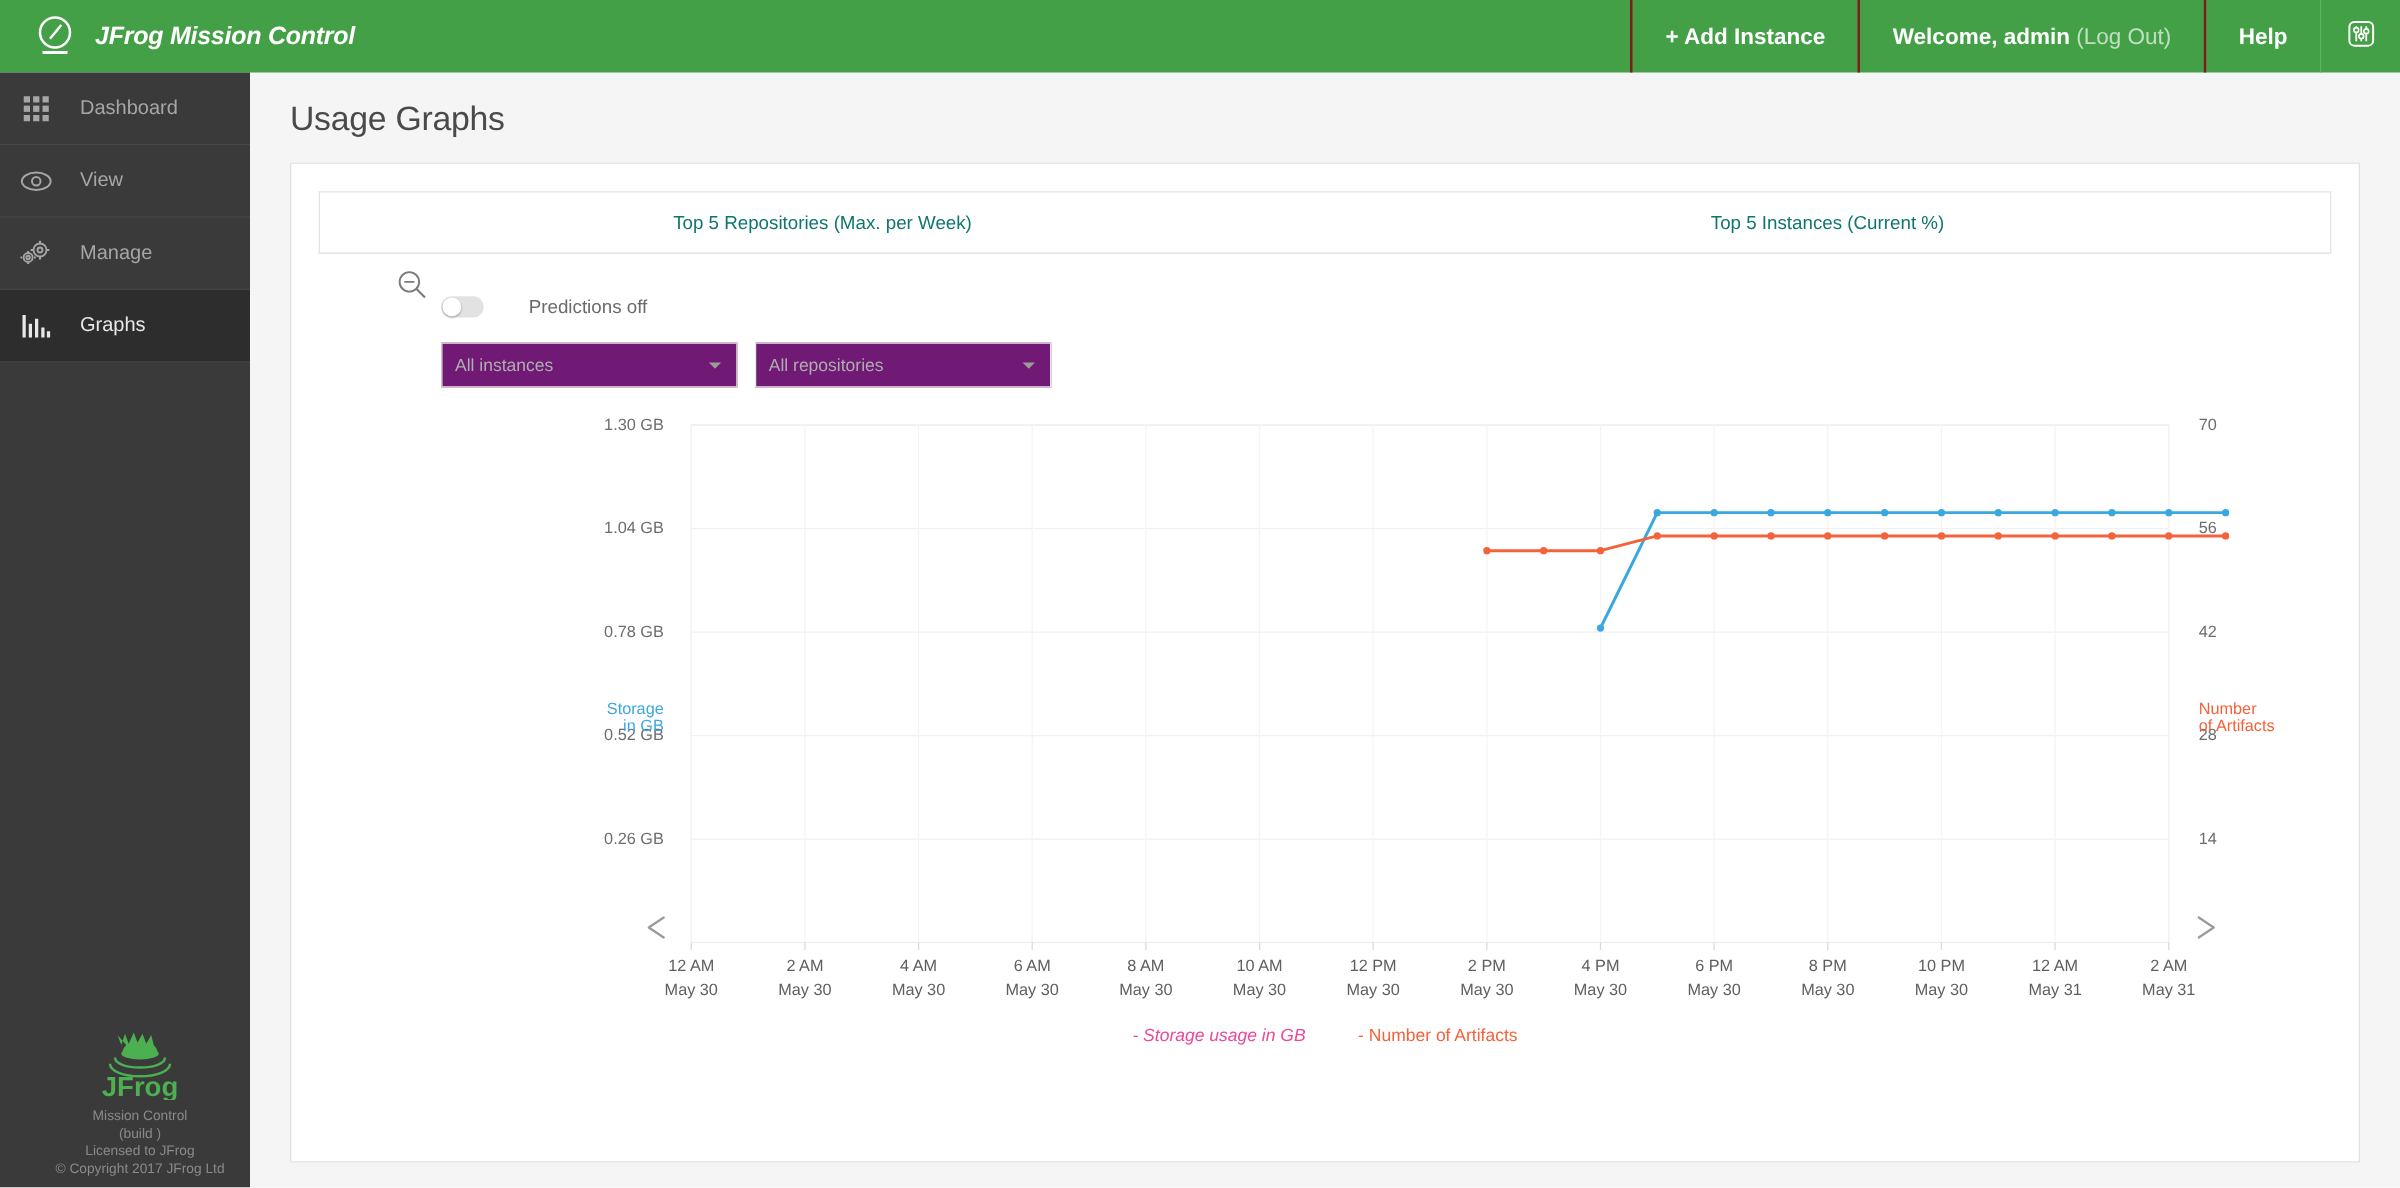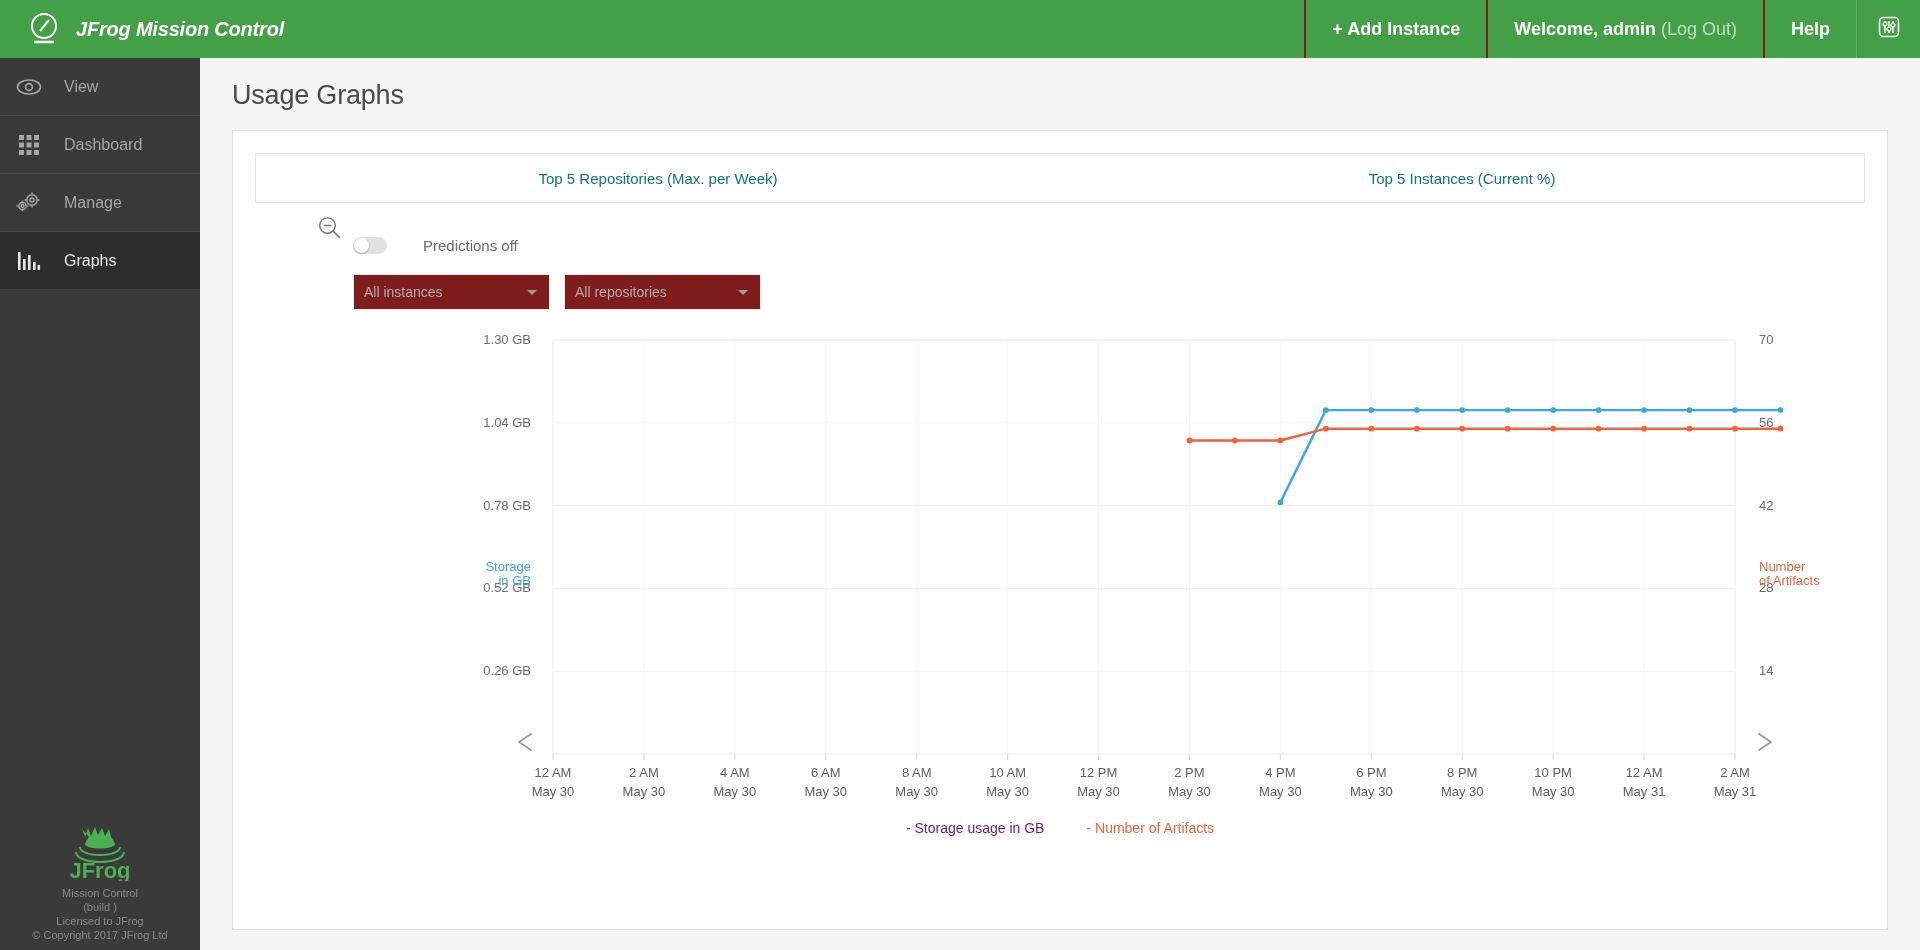--- a/index.html
+++ b/index.html
@@ -53,21 +53,21 @@
     height: 58px; padding-left: 12px;
     border-bottom: 1px solid #464646;
     color: #a6a6a6; font-size: 16px; cursor: pointer;
   }
   .side-item.active { background: #2d2d2d; color: #e8e8e8; }
   .side-icon {
     width: 34px; height: 30px; flex: 0 0 34px;
     display: flex; align-items: center; justify-content: center;
   }
   .sidebar-footer {
-    position: absolute; bottom: 8px; left: 0; width: 200px;
+    position: absolute; bottom: 8px; left: 12px; width: 200px;
     text-align: center; color: #8a8a8a; font-size: 11px; line-height: 14px;
   }
   .sidebar-footer .jfrog-mark { margin-bottom: 2px; }
 
   
   .main { position: absolute; top: 58px; left: 200px; width: 1720px; height: 892px; }
   .page-title {
     font-size: 27px; color: #4a4a4a; font-weight: normal;
     padding: 22px 0 0 32px; letter-spacing: -0.2px;
   }
@@ -108,41 +108,41 @@
   }
   .toggle .knob {
     position: absolute; top: 1px; left: 1px;
     width: 15px; height: 15px; border-radius: 50%;
     background: #ffffff; box-shadow: 0 1px 2px rgba(0,0,0,.3);
   }
   .toggle-label { font-size: 15px; color: #6b6b6b; margin-left: 24px; }
 
   .selects { display: flex; gap: 14px; margin-top: 20px; }
   .select {
-    width: 197px; height: 36px; border: 1px solid #e6e6e6;
-    background: #7f1d1d; display: flex; align-items: center;
+    width: 237px; height: 36px; border: 1px solid #e6e6e6;
+    background: #701a75; display: flex; align-items: center;
     padding: 0 10px; cursor: pointer; position: relative;
   }
   .select span { font-size: 14px; color: #aeaeae; }
   .select .caret {
     position: absolute; right: 12px; top: 50%; margin-top: -2px;
     width: 0; height: 0;
     border-left: 5px solid transparent; border-right: 5px solid transparent;
     border-top: 5px solid #9b9b9b;
   }
 
   .chart-wrap { position: relative; margin-top: 12px; height: 530px; text-align: center; }
   .chart-svg { display: block; }
 
   .legend {
     position: absolute; left: 0; width: 100%;
     top: 498px; display: flex; justify-content: center; gap: 42px;
     font-size: 14px;
   }
-  .legend-storage { color: #701a75; }
+  .legend-storage { color: #ec4899; font-style: italic; }
   .legend-artifacts { color: #f4623a; }
 </style>
 </head>
 <body>
 
 <div id="app">
 
   <div class="topbar">
     <div class="brand">
       <span class="brand-logo">
@@ -178,48 +178,48 @@
             <circle cx="8" cy="9" r="1.9" fill="#43a047" stroke="#fff" stroke-width="1.3"></circle>
             <circle cx="12" cy="14" r="1.9" fill="#43a047" stroke="#fff" stroke-width="1.3"></circle>
             <circle cx="16" cy="10" r="1.9" fill="#43a047" stroke="#fff" stroke-width="1.3"></circle>
           </svg>
         </span>
       </div>
     </div>
   </div>
 
   <div class="sidebar">
-
-    <div class="side-item">
-      <span class="side-icon">
-        <svg width="26" height="18" viewBox="0 0 26 18">
-          <ellipse cx="13" cy="9" rx="11.5" ry="7" fill="none" stroke="#a6a6a6" stroke-width="1.6"></ellipse>
-          <circle cx="13" cy="9" r="3.4" fill="none" stroke="#a6a6a6" stroke-width="1.6"></circle>
-        </svg>
-      </span>
-      <span>View</span>
-    </div>
 
     <div class="side-item">
       <span class="side-icon">
         <svg width="22" height="22" viewBox="0 0 22 22">
           <g fill="#a6a6a6">
             <rect x="1" y="1" width="5" height="5"></rect>
               <rect x="8.5" y="1" width="5" height="5"></rect>
               <rect x="16" y="1" width="5" height="5"></rect>
             <rect x="1" y="8.5" width="5" height="5"></rect>
               <rect x="8.5" y="8.5" width="5" height="5"></rect>
               <rect x="16" y="8.5" width="5" height="5"></rect>
             <rect x="1" y="16" width="5" height="5"></rect>
               <rect x="8.5" y="16" width="5" height="5"></rect>
               <rect x="16" y="16" width="5" height="5"></rect>
           </g>
         </svg>
       </span>
       <span>Dashboard</span>
+    </div>
+
+    <div class="side-item">
+      <span class="side-icon">
+        <svg width="26" height="18" viewBox="0 0 26 18">
+          <ellipse cx="13" cy="9" rx="11.5" ry="7" fill="none" stroke="#a6a6a6" stroke-width="1.6"></ellipse>
+          <circle cx="13" cy="9" r="3.4" fill="none" stroke="#a6a6a6" stroke-width="1.6"></circle>
+        </svg>
+      </span>
+      <span>View</span>
     </div>
 
     <div class="side-item">
       <span class="side-icon">
         <svg width="28" height="24" viewBox="0 0 28 24">
           <g fill="none" stroke="#a6a6a6" stroke-width="1.5">
             <circle cx="17" cy="9" r="5.2"></circle>
               <circle cx="17" cy="9" r="2"></circle>
             <circle cx="7.5" cy="15" r="3.6"></circle>
               <circle cx="7.5" cy="15" r="1.4"></circle>

